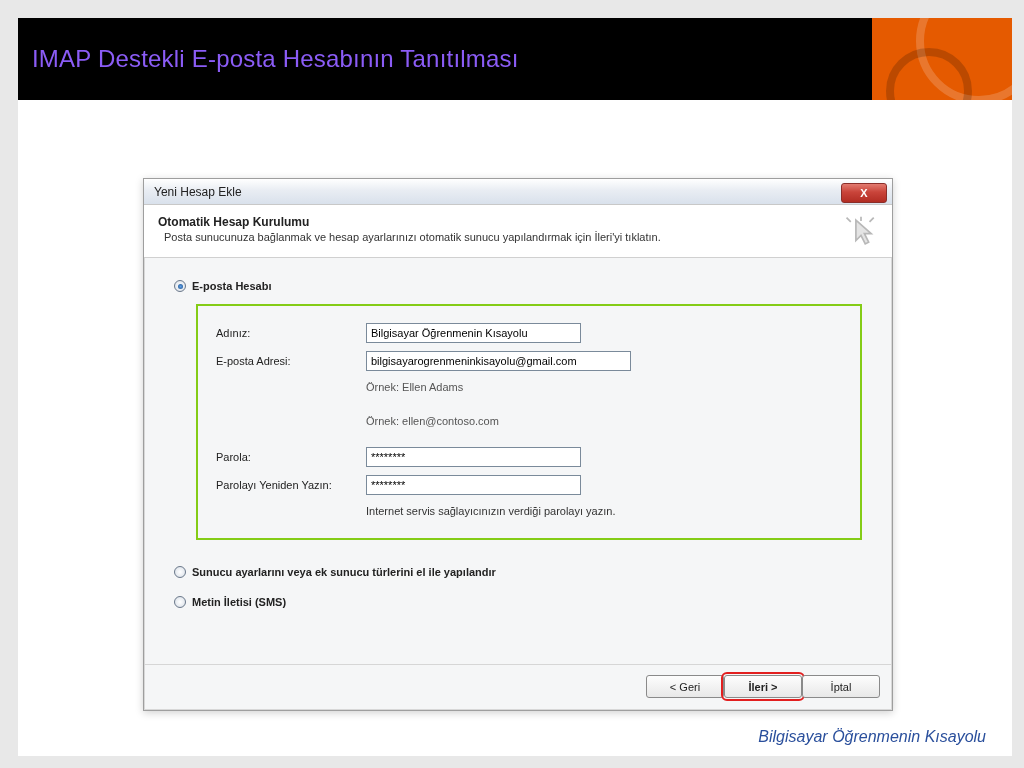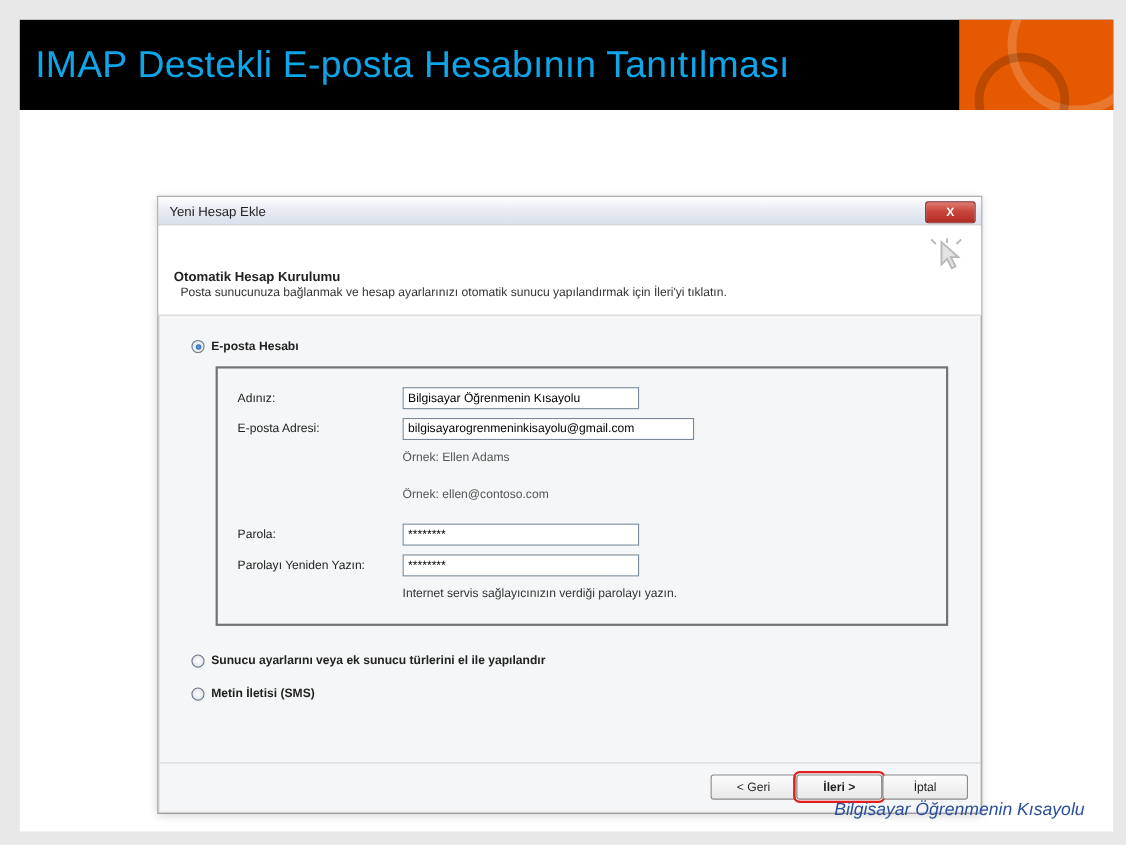--- a/index.html
+++ b/index.html
@@ -3,48 +3,48 @@
 <meta charset="utf-8">
 <style>
   * { box-sizing: border-box; margin: 0; padding: 0; }
   html, body { width: 1024px; height: 768px; font-family: "Segoe UI", Tahoma, sans-serif; overflow: hidden; background: #fff; }
 
   
   .slide { position: absolute; inset: 0; border-top: 18px solid #e8e8e8; border-left: 18px solid #e8e8e8; border-right: 12px solid #e8e8e8; border-bottom: 12px solid #e8e8e8; }
 
   
   .titlebar { position: absolute; top: 0; left: 0; right: 0; height: 82px; background: #000; display: flex; align-items: center; padding-left: 14px; }
-  .titlebar h1 { color: #0ea5e9; font-size: 34px; font-weight: 400; letter-spacing: .2px; }
+  .titlebar h1 { color: #8b5cf6; font-size: 24px; font-weight: 400; letter-spacing: .2px; }
   .deco { position: absolute; top: 0; right: 0; width: 140px; height: 82px; background: #e55a00; overflow: hidden; }
   .deco::before, .deco::after { content: ""; position: absolute; border-radius: 50%; border: 8px solid rgba(255,255,255,.18); }
   .deco::before { width: 110px; height: 110px; top: -40px; right: -30px; }
   .deco::after { width: 70px; height: 70px; top: 30px; right: 40px; border-color: rgba(0,0,0,.18); }
 
   .stage { position: absolute; top: 100px; left: 18px; right: 12px; bottom: 40px; display: flex; align-items: flex-start; justify-content: center; padding-top: 60px; }
 
   
   .dlg { width: 750px; background: #f5f6f7; border: 1px solid #9e9e9e; box-shadow: 0 0 0 1px #d8d8d8 inset, 0 2px 8px rgba(0,0,0,.18); font-size: 11px; color: #222; }
   .dlg-titlebar { height: 26px; display: flex; align-items: center; justify-content: space-between; padding: 0 0 0 10px;
     background: linear-gradient(#fff, #e9edf3 45%, #d9e1ec); border-bottom: 1px solid #c8c8c8; font-size: 12px; }
   .close-btn { width: 46px; height: 20px; margin: 2px 5px 0 0; border-radius: 3px; border: 1px solid #8a2e2a;
     background: linear-gradient(#e27a70, #c9443a 45%, #b22d24); display:flex; align-items:center; justify-content:center; color:#fff; font-weight:bold; font-size:11px; cursor:pointer; }
 
   .banner { position: relative; background: #fff; border-bottom: 1px solid #d0d0d0; padding: 10px 14px 14px; }
-  .banner-title { font-weight: bold; font-size: 12px; margin-top: 29px; }
+  .banner-title { font-weight: bold; font-size: 12px; }
   .banner-sub { font-size: 11px; color: #333; margin-top: 2px; padding-left: 6px; }
   .banner-icon { position: absolute; right: 14px; top: 10px; width: 34px; height: 34px; color: #b8b8b8; }
 
   .body { padding: 22px 30px 16px 30px; }
 
   .radio-row { display: flex; align-items: center; gap: 6px; margin-bottom: 12px; }
   .radio-row.bold label { font-weight: bold; }
   .radio { width: 12px; height: 12px; border-radius: 50%; border: 1px solid #6a788a; background: radial-gradient(#fff,#d6dde6); display:inline-flex; align-items:center; justify-content:center; }
   .radio.selected::after { content:""; width:5px; height:5px; border-radius:50%; background: radial-gradient(#5fa0e8,#1a4f8a); }
 
-  .red-box { border: 2px solid #737373; padding: 16px 14px 10px 18px; margin: 6px 0 26px 22px; }
+  .red-box { border: 2px solid #84cc16; padding: 16px 14px 10px 18px; margin: 6px 0 26px 22px; }
   .form-row { display: flex; align-items: center; min-height: 22px; margin-bottom: 6px; }
   .form-label { flex: 0 0 150px; font-size: 11px; }
   .form-field { flex: 0 0 300px; }
   .form-field input[type="text"], .form-field input[type="password"] {
     width: 215px; height: 20px; padding: 0 4px; font-size: 11px; border: 1px solid #7a8a9a; background: #fff; font-family: inherit;
   }
   .form-field.wide input { width: 265px; }
   .hint-row .form-field { font-size: 11px; color: #555; }
   .hint-row { margin-bottom: 14px; margin-top: -2px; }
   .hint-row.tight { margin-bottom: 6px; }

